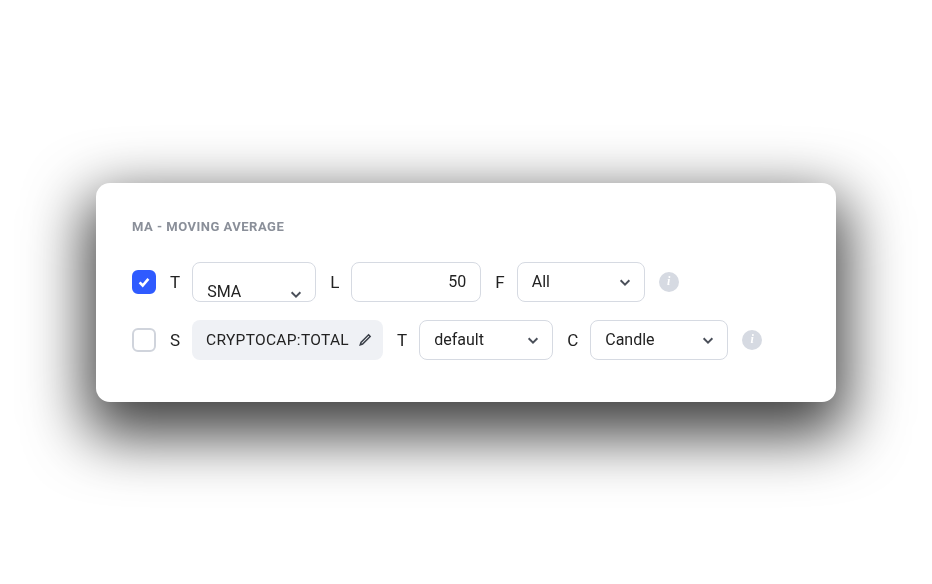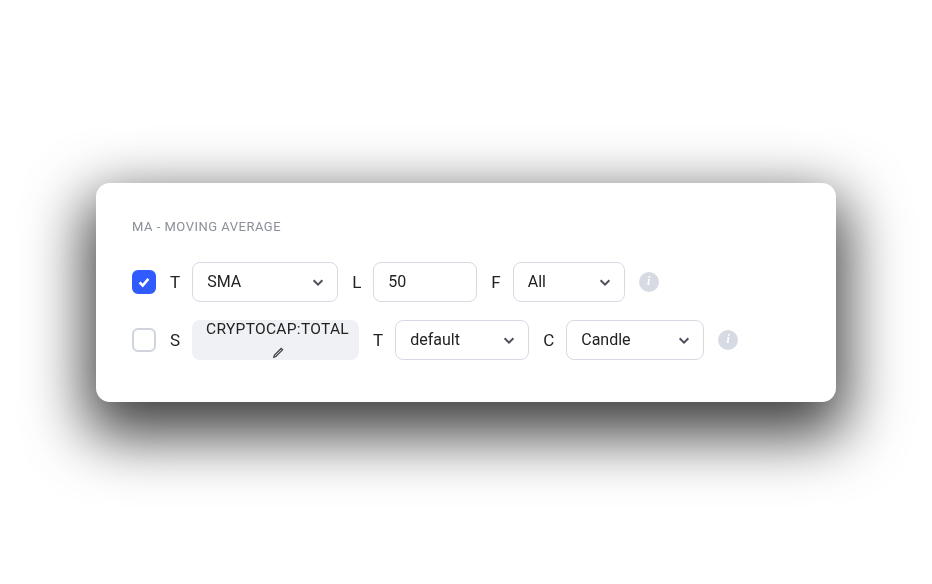--- a/index.html
+++ b/index.html
@@ -21,21 +21,21 @@
       border-radius: 14px;
       box-shadow: 0 24px 60px 10px rgba(0,0,0,0.75);
       padding: 36px 36px 42px 36px;
       width: 740px;
       position: relative;
     }
     .title {
       font-size: 13px;
       letter-spacing: 0.5px;
       color: #8a8f99;
-      font-weight: 400;
+      font-weight: 700;
       margin-bottom: 28px;
     }
     .row {
       display: flex;
       align-items: center;
       gap: 10px;
       margin-bottom: 18px;
     }
     .row:last-child {
       margin-bottom: 0;
@@ -112,21 +112,20 @@
     }
     .chip {
       display: flex;
       align-items: center;
       background: #eff1f5;
       border-radius: 8px;
       height: 40px;
       padding: 0 10px 0 14px;
       gap: 8px;
       cursor: pointer;
-      flex-direction: column;
     }
     .chip .chip-text {
       font-size: 15.5px;
       color: #222;
       letter-spacing: 0.3px;
       white-space: nowrap;
     }
     .chip svg {
       width: 16px;
       height: 16px;
@@ -144,23 +143,23 @@
       justify-content: center;
       color: #fff;
       font-size: 12px;
       font-weight: 700;
       font-style: italic;
       font-family: Georgia, serif;
       cursor: pointer;
       flex-shrink: 0;
       margin-left: 4px;
     }
-    .w-type { width: 146px; }
-    .w-length { width: 104px; }
-    .w-filter { width: 112px; }
+    .w-type { width: 124px; align-items: flex-end; }
+    .w-length { width: 130px; text-align: right; }
+    .w-filter { width: 128px; }
     .w-time { width: 134px; }
     .w-chart { width: 138px; text-align: center; }
   </style>
 </head>
 <body>
 
 <div class="card">
   <div class="title">MA - MOVING AVERAGE</div>
 
   <div class="row">

